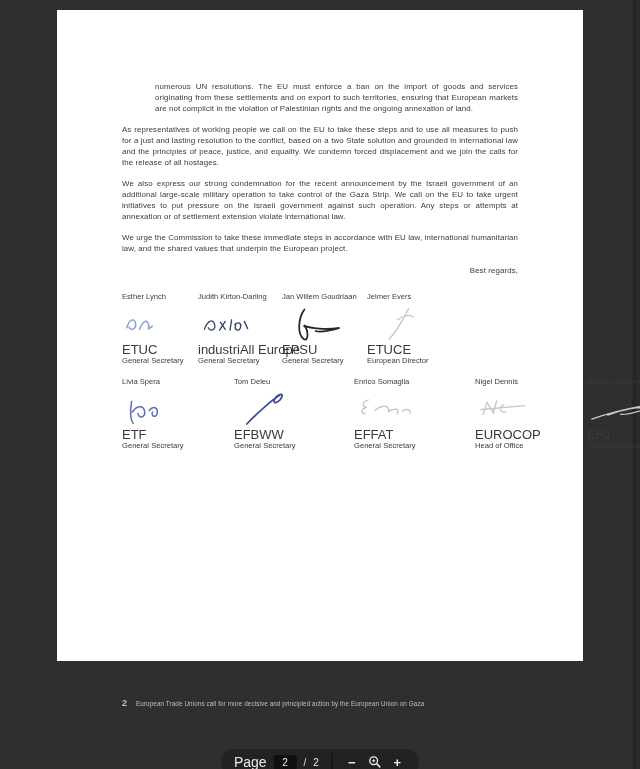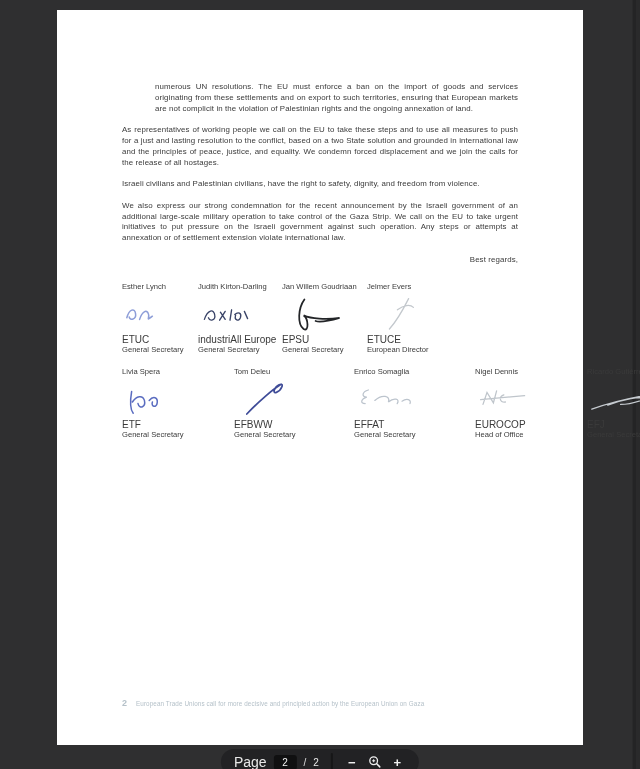--- a/index.html
+++ b/index.html
@@ -16,21 +16,21 @@
     background: #2a2a2b;
   }
   .scrollbar-inner {
     position: absolute; top: 0; right: 4px; width: 3px; height: 100%;
     background: #242425;
   }
 
   
   .page {
     position: absolute; left: 57px; top: 10px;
-    width: 526px; height: 735px;
+    width: 526px; height: 651px;
     background: #ffffff;
     color: #383838;
   }
   .doc-content {
     position: absolute; left: 65px; top: 72px; width: 396px;
   }
   .doc-content p {
     font-size: 7.9px; line-height: 10.8px;
     text-align: justify;
     margin: 0 0 10.8px 0;
@@ -45,21 +45,21 @@
     display: grid;
     grid-template-columns: 76px 84px 85px 76px 1fr;
     width: 396px;
     margin-top: 16px;
   }
   .sig-grid.row2 { margin-top: 11px; gap: 36px; }
   .sig-cell { padding-right: 6px; }
   .sig-name { font-size: 7.6px; line-height: 10px; color: #3a3a3a; white-space: nowrap; }
   .sig-art { height: 41px; margin: 1px 0 1px 0; }
   .sig-art svg { width: 72px; height: 40px; overflow: visible; }
-  .sig-org { font-size: 10px; line-height: 10.5px; color: #3a3a3a; white-space: nowrap; }
+  .sig-org { font-size: 13px; line-height: 10.5px; color: #3a3a3a; white-space: nowrap; }
   .sig-title { font-size: 7.6px; line-height: 10.5px; color: #3a3a3a; white-space: nowrap; }
 
   
   .doc-footer {
     position: absolute; left: 65px; top: 688px;
     display: flex; align-items: baseline; gap: 9px;
     color: #b5c1c9;
   }
   .doc-footer .footer-num { font-size: 9px; font-weight: bold; }
   .doc-footer .footer-title { font-size: 6.3px; letter-spacing: 0.1px; }
@@ -97,22 +97,22 @@
 <body>
 
 <div class="scrollbar-track">
   <div class="scrollbar-inner"></div>
 </div>
 
 <div class="page">
   <div class="doc-content">
     <p class="indented">numerous UN resolutions. The EU must enforce a ban on the import of goods and services originating from these settlements and on export to such territories, ensuring that European markets are not complicit in the violation of Palestinian rights and the ongoing annexation of land.</p>
     <p>As representatives of working people we call on the EU to take these steps and to use all measures to push for a just and lasting resolution to the conflict, based on a two State solution and grounded in international law and the principles of peace, justice, and equality. We condemn forced displacement and we join the calls for the release of all hostages.</p>
-    <p>Israeli civilians and Palestinian civilians, have the right to safety, dignity, and freedom from violence.</p>
     <p>We also express our strong condemnation for the recent announcement by the Israeli government of an additional large-scale military operation to take control of the Gaza Strip. We call on the EU to take urgent initiatives to put pressure on the Israeli government against such operation. Any steps or attempts at annexation or of settlement extension violate international law.</p>
+    <p>We urge the Commission to take these immediate steps in accordance with EU law, international humanitarian law, and the shared values that underpin the European project.</p>
     <p class="closing">Best regards,</p>
 
     <div class="sig-grid">
       <div class="sig-cell">
         <div class="sig-name">Esther Lynch</div>
         <div class="sig-art"><svg viewBox="0 0 90 44">
               <path fill="none" stroke-width="1.9" stroke-linecap="round" d="M6 28 C9 17 16 15 17 23 C18 30 10 32 9 27 M22 30 C25 20 31 17 33 23 C35 28 29 33 38 26" stroke="#8e9ed8"></path>
             </svg></div>
         <div class="sig-org">ETUC</div>
         <div class="sig-title">General Secretary</div>

